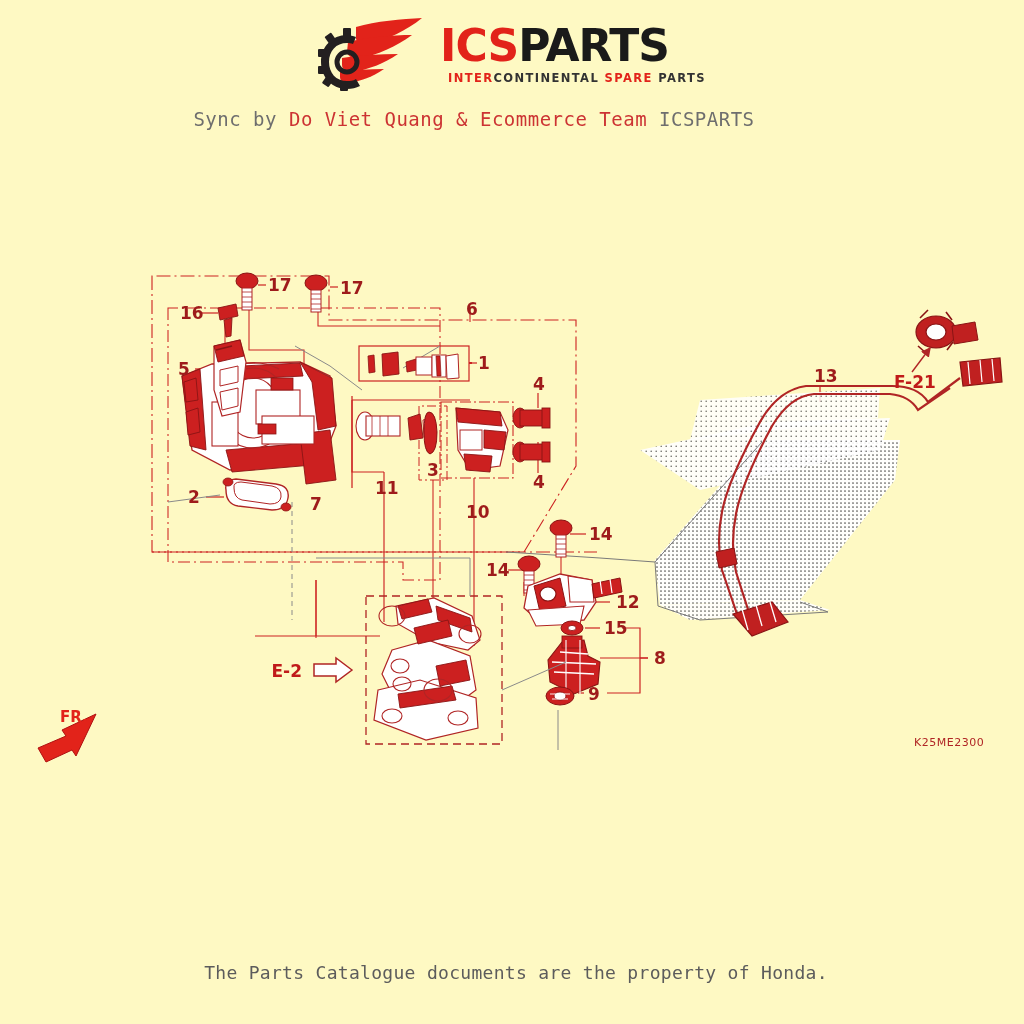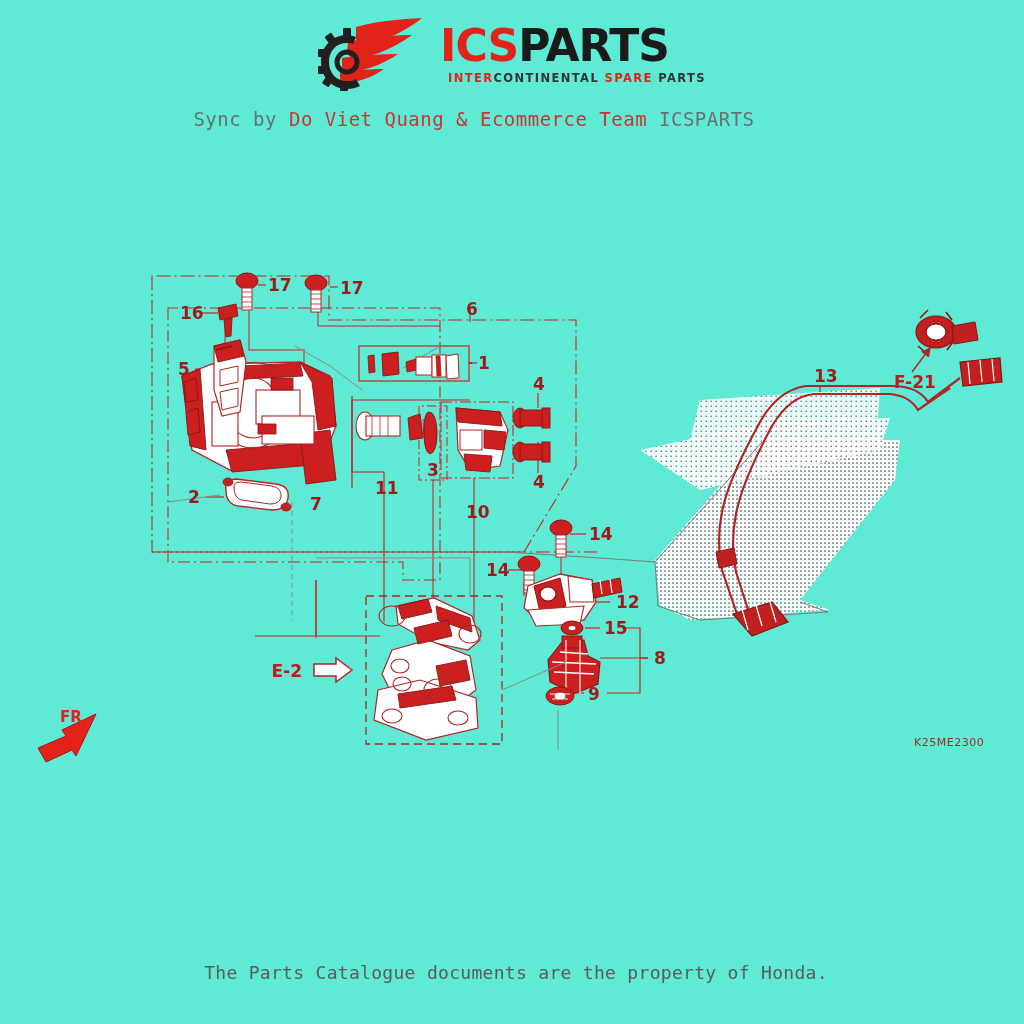--- a/index.html
+++ b/index.html
@@ -1,18 +1,18 @@
 <!DOCTYPE html>
 <html><head>
 <meta charset="utf-8">
 <style>
   html,body{margin:0;padding:0;background:#ffffff;}
   body{width:1024px;height:1024px;position:relative;overflow:hidden;
        font-family:"DejaVu Sans Mono",monospace;}
-  .page{position:absolute;inset:0;background:#5eead4;}
+  .page{position:absolute;inset:0;background:#fef9c3;}
 
   
   .brandbar{position:absolute;left:0;top:14px;width:1024px;height:80px;
             display:flex;align-items:center;justify-content:center;}
   .logo-wrap{display:flex;align-items:center;gap:10px;}
   .logo-mark{width:112px;height:74px;display:block;}
   .logo-text{display:flex;flex-direction:column;line-height:1;}
   .logo-main{font-family:"DejaVu Sans",sans-serif;font-weight:bold;
              font-size:44px;letter-spacing:-1px;}
   .logo-main .ics{color:#e2231a;}

